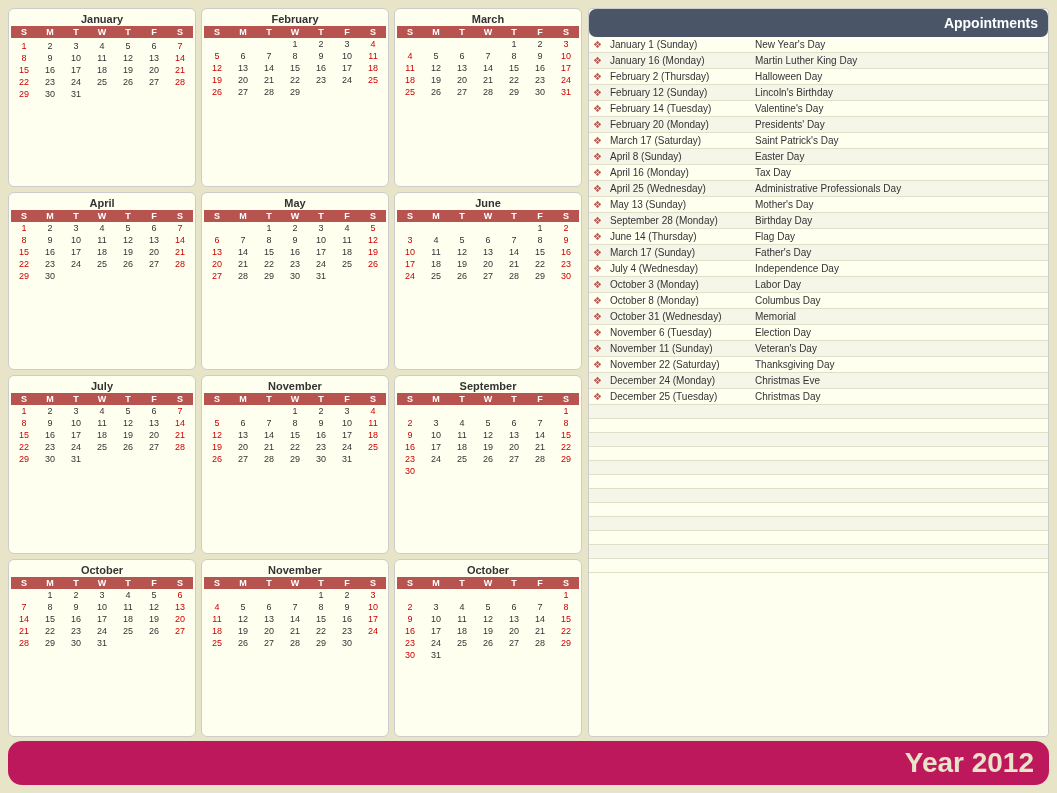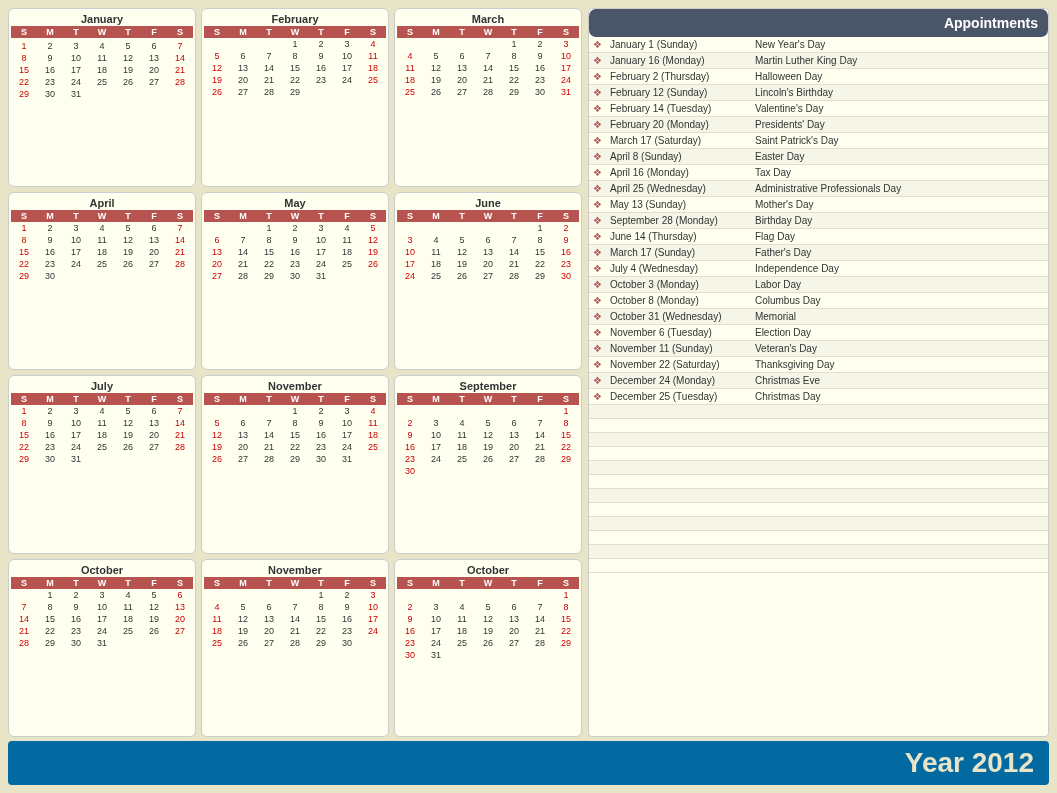--- a/index.html
+++ b/index.html
@@ -117,27 +117,27 @@
       color: #333;
     }
     .appt-table td.holiday-col {
       color: #333;
     }
     .appt-empty-rows td {
       height: 14px;
     }
 
     .footer {
-      background: #0369a1;
+      background: #be185d;
       color: #e8e4c8;
       text-align: right;
       font-size: 28px;
       font-weight: bold;
       padding: 6px 15px;
-      border-radius: 4px;
+      border-radius: 14px;
     }
   </style>
 </head>
 <body>
 
 <div class="main-container">
   <div class="top-section">
     <div class="calendars-grid" id="calendars-grid">
         <div class="calendar-month">
           <div class="month-header">January</div>

